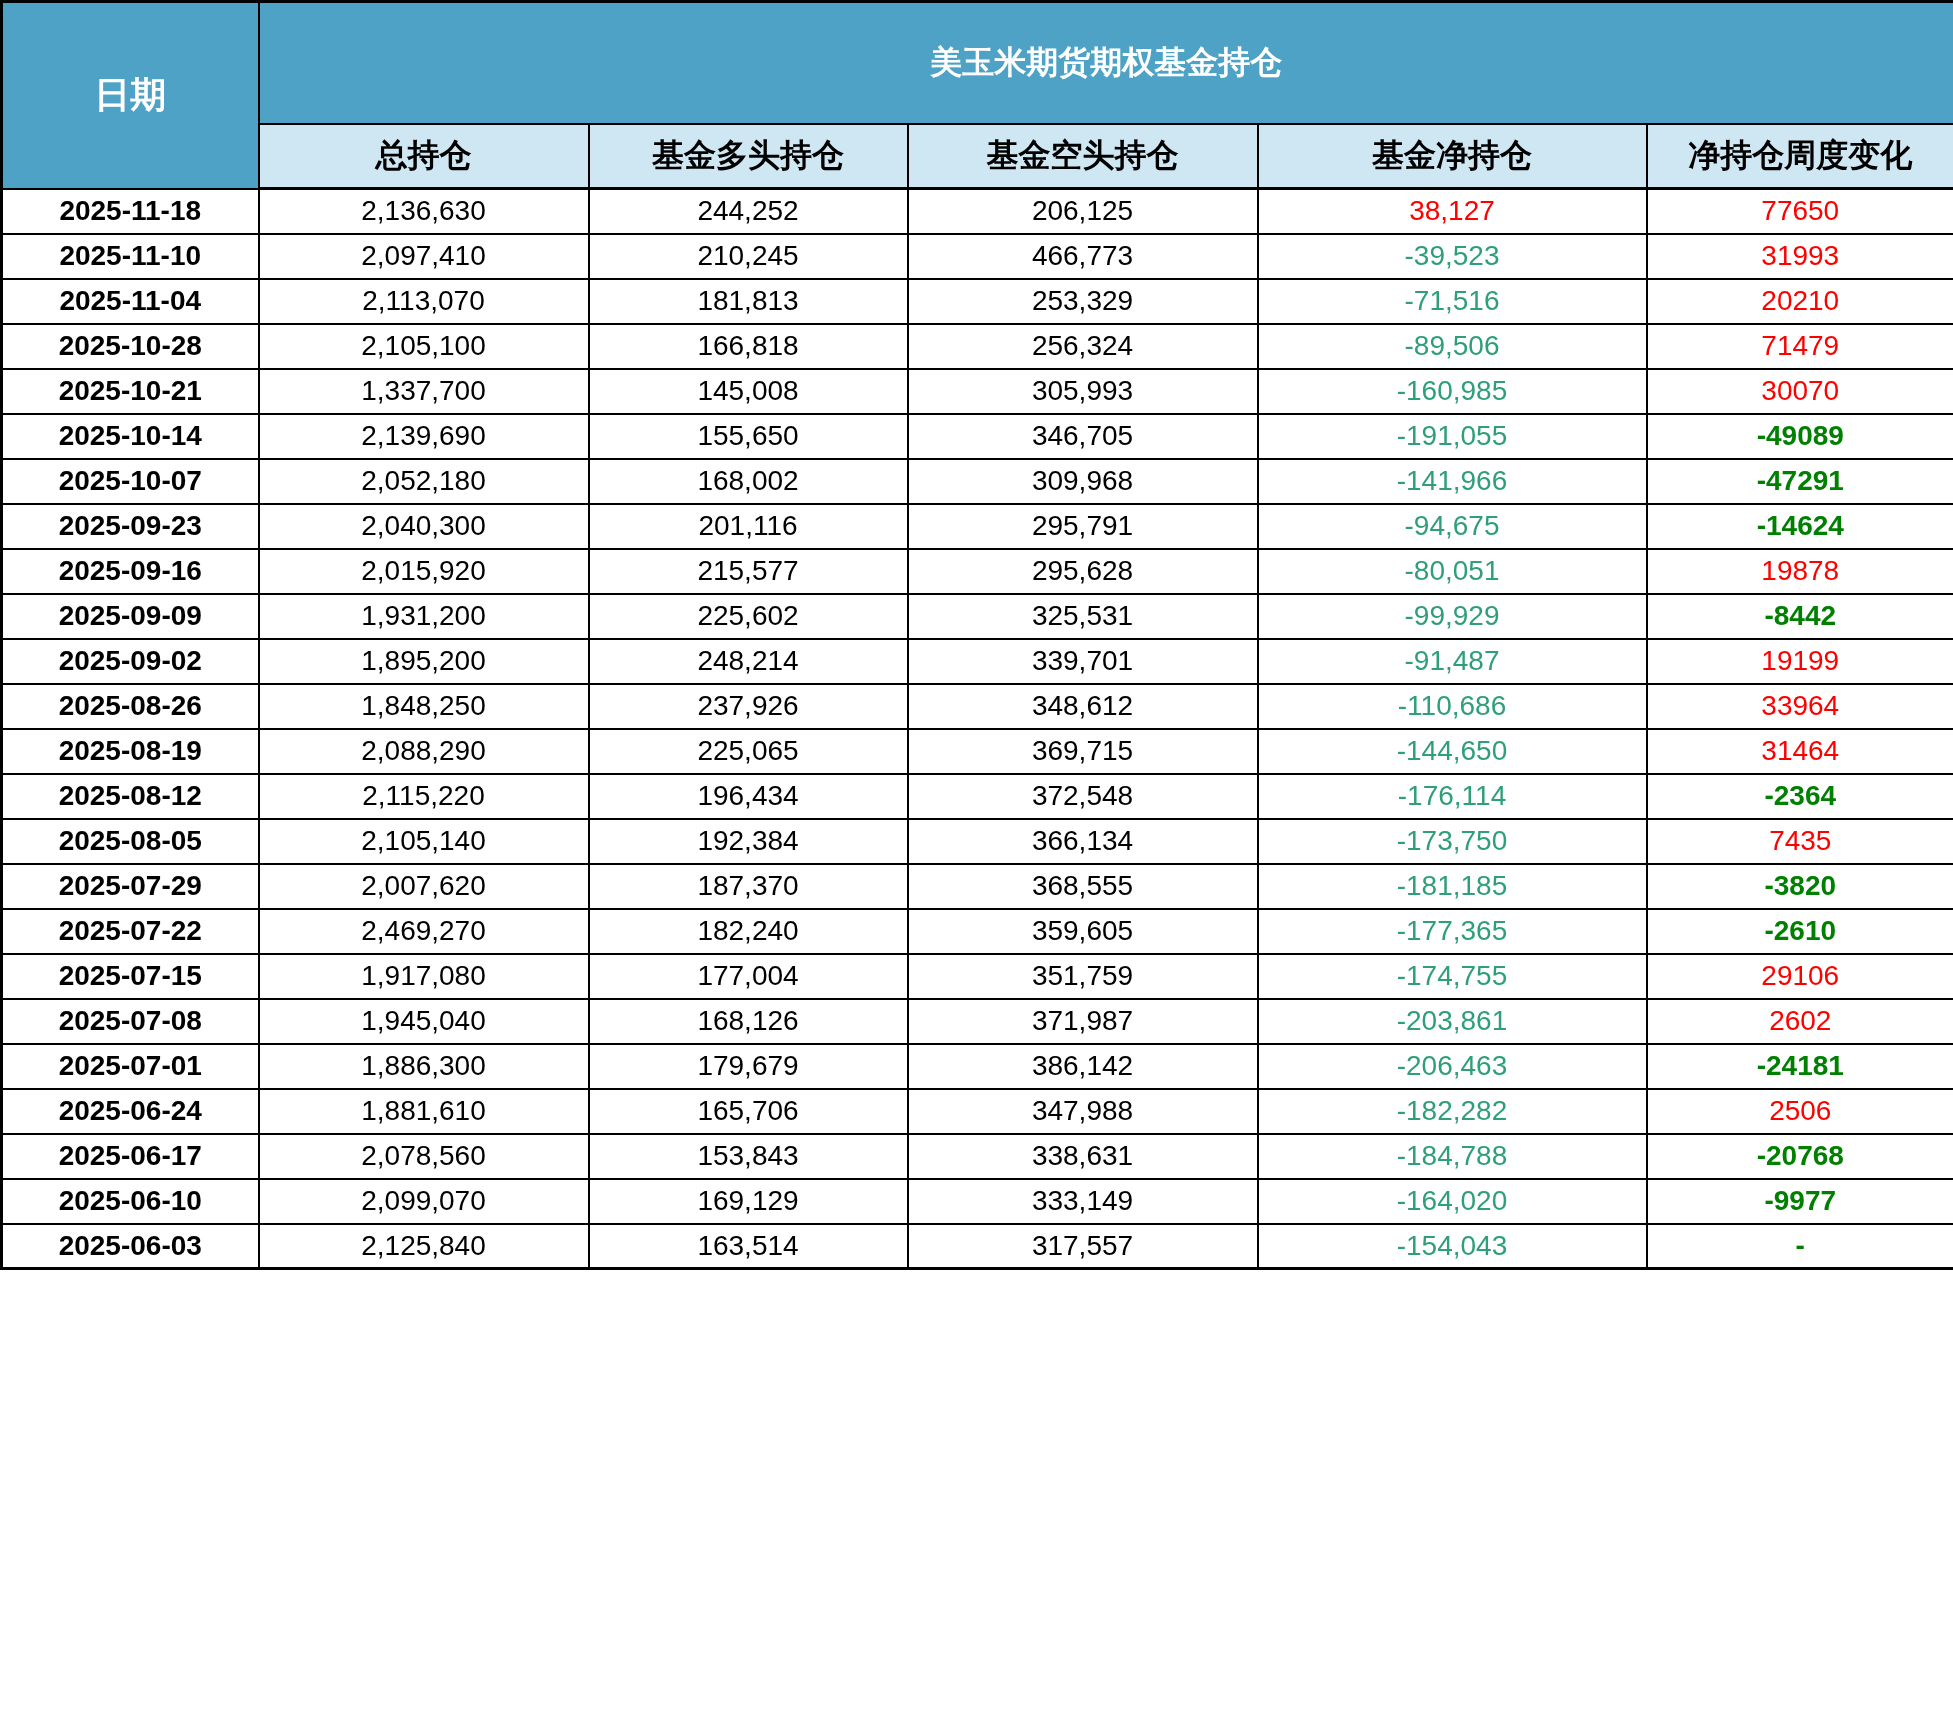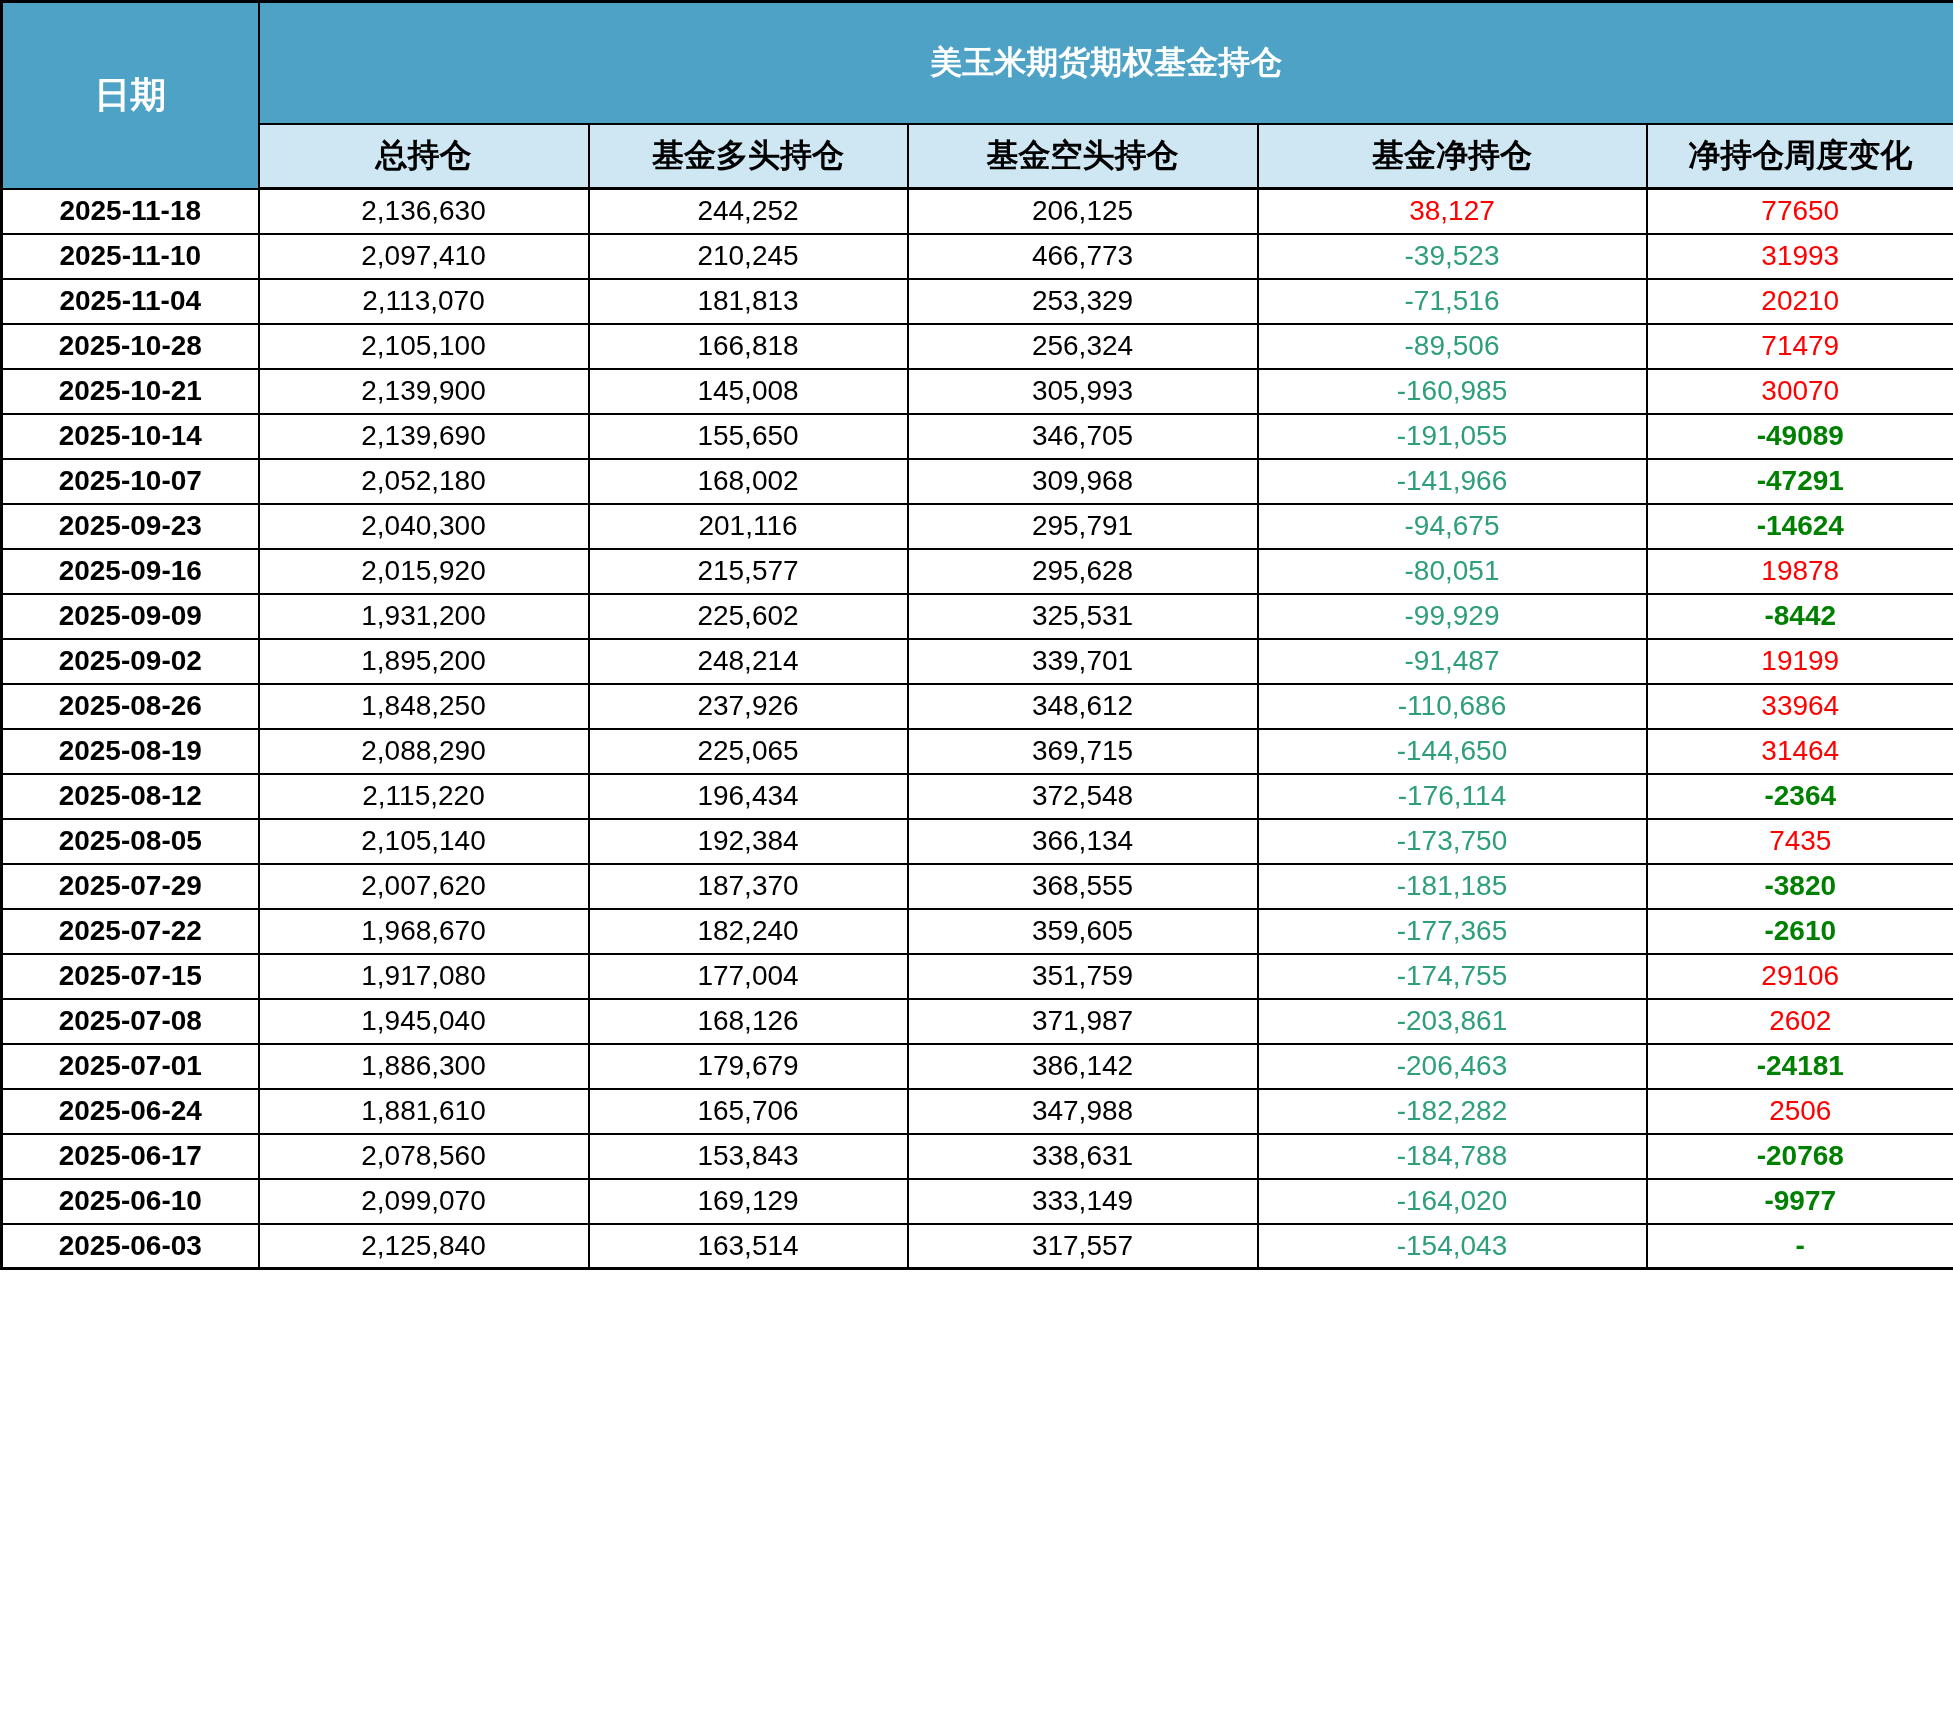--- a/index.html
+++ b/index.html
@@ -107,21 +107,21 @@
         <tr>
           <td class="date-cell">2025-10-28</td>
           <td>2,105,100</td>
           <td>166,818</td>
           <td>256,324</td>
           <td class="neg-net">-89,506</td>
           <td class="pos">71479</td>
         </tr>
         <tr>
           <td class="date-cell">2025-10-21</td>
-          <td>2,139,900</td>
+          <td>1,337,700</td>
           <td>145,008</td>
           <td>305,993</td>
           <td class="neg-net">-160,985</td>
           <td class="pos">30070</td>
         </tr>
         <tr>
           <td class="date-cell">2025-10-14</td>
           <td>2,139,690</td>
           <td>155,650</td>
           <td>346,705</td>
@@ -203,21 +203,21 @@
         <tr>
           <td class="date-cell">2025-07-29</td>
           <td>2,007,620</td>
           <td>187,370</td>
           <td>368,555</td>
           <td class="neg-net">-181,185</td>
           <td class="neg-chg">-3820</td>
         </tr>
         <tr>
           <td class="date-cell">2025-07-22</td>
-          <td>1,968,670</td>
+          <td>2,469,270</td>
           <td>182,240</td>
           <td>359,605</td>
           <td class="neg-net">-177,365</td>
           <td class="neg-chg">-2610</td>
         </tr>
         <tr>
           <td class="date-cell">2025-07-15</td>
           <td>1,917,080</td>
           <td>177,004</td>
           <td>351,759</td>

